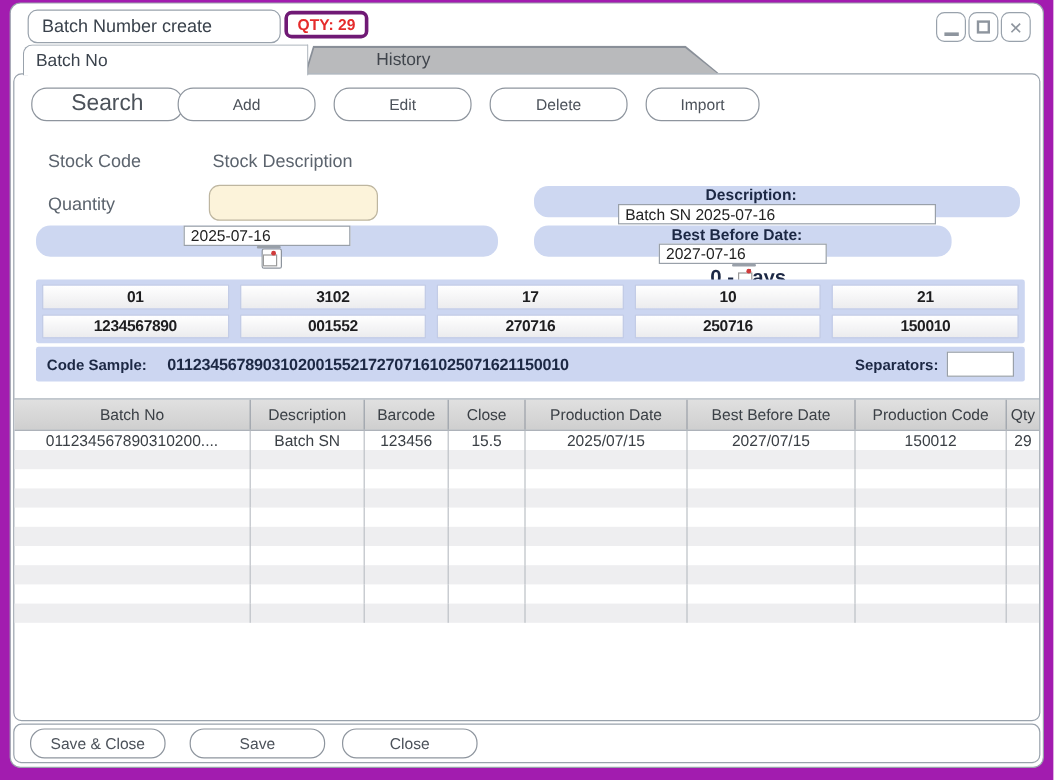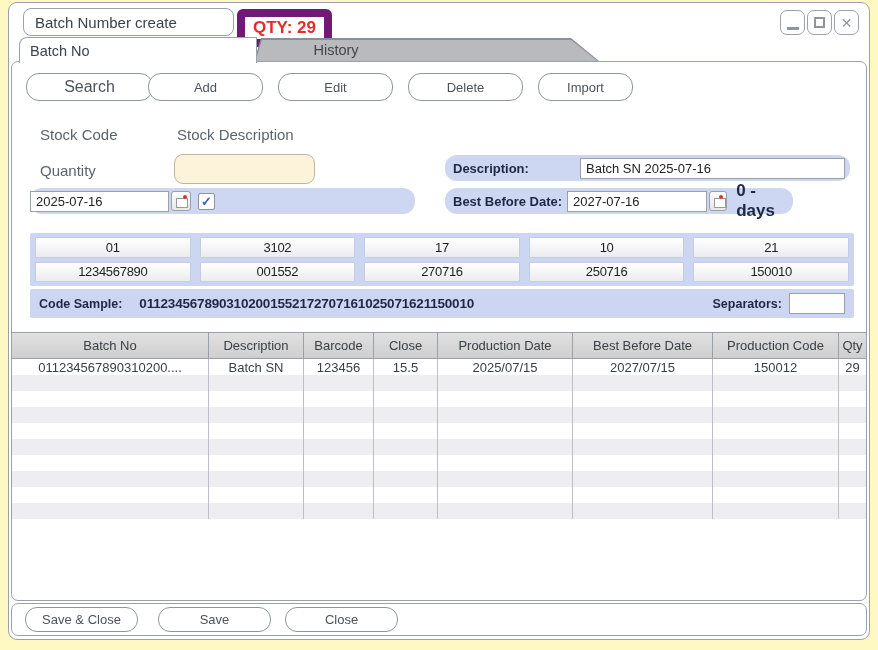--- a/index.html
+++ b/index.html
@@ -1,28 +1,28 @@
 <!DOCTYPE html>
 <html><head>
 <meta charset="utf-8">
 <style>
   * { box-sizing: border-box; margin: 0; padding: 0; }
   html,body { background:#fff; }
   body { font-family:"Liberation Sans", sans-serif; }
-  .screen { position:relative; width:878px; height:650px; background:#fef9c3; overflow:hidden;padding-left:24px; }
+  .screen { position:relative; width:878px; height:650px; background:#a21caf; overflow:hidden;padding-left:24px; }
 
   .window { position:absolute; left:8px; top:2px; width:862px; height:638px;
             border:1.5px solid #99a2ac; border-radius:9px; background:#fff; }
 
   
   .title-box { position:absolute; left:14px; top:5px; width:211px; height:28px;
                border:1.5px solid #99a2ac; border-radius:8px; display:flex; align-items:center;
                padding-left:11px; font-size:15px; color:#3a424c; background:#fff; }
-  .qty-badge { position:absolute; left:228px; top:6px; border:8px solid #701a75; border-radius:6px;
-               background:#fff; padding:1px 8px; font-size:17px; font-weight:bold; color:#e52b2b; }
+  .qty-badge { position:absolute; left:228px; top:6px; border:3px solid #701a75; border-radius:6px;
+               background:#fff; padding:1px 8px; font-size:13px; font-weight:bold; color:#e52b2b; }
   .win-controls { position:absolute; top:7px; right:10px; display:flex; gap:2px; }
   .win-btn { width:25px; height:25px; border:1.5px solid #99a2ac; border-radius:7px; background:#fff;
              display:flex; align-items:center; justify-content:center; color:#8e959e; padding:0; }
   .glyph-min { width:12px; height:2.5px; background:#8e959e; margin-top:12px; }
   .glyph-max { width:11px; height:11px; border:2px solid #8e959e; }
   .glyph-close { font-size:14px; line-height:1; color:#8e959e; }
 
   
   .tab-batch { position:absolute; left:10px; top:34px; width:238px; height:26px; background:#fff;
                border:1.5px solid #99a2ac; border-bottom:none; border-radius:8px 0 0 0; z-index:3;
@@ -33,34 +33,34 @@
                  clip-path:polygon(6.5px 0, calc(100% - 27px) 0, 100% 100%, 0 100%); background:#b9babc;
                  display:flex; align-items:center; padding-left:58px; font-size:14.5px; color:#40454c; }
 
   
   .panel { position:absolute; left:2px; top:58px; width:856px; height:540px;
            border:1.5px solid #99a2ac; border-radius:7px; background:#fff; z-index:2; }
 
   .btn { position:absolute; height:28px; border:1.5px solid #8e959e; border-radius:13px; background:#fff;
          color:#4c525a; font-size:13px; display:flex; align-items:center; justify-content:center;
          font-family:inherit; cursor:default; }
-  #btn-search { left:14px;  top:11px; width:127px; font-size:16px; }
+  #btn-search { left:14px;  top:11px; width:127px; font-size:19px; }
   #btn-add    { left:136px; top:11px; width:115px; }
   #btn-edit   { left:266px; top:11px; width:115px; }
   #btn-delete { left:396px; top:11px; width:115px; }
   #btn-import { left:526px; top:11px; width:95px; }
 
   .label-gray { position:absolute; font-size:15px; color:#5c646e; }
   #lbl-stock-code { left:28px; top:64px; }
   #lbl-stock-desc { left:165px; top:64px; }
   #lbl-quantity   { left:28px; top:100px; }
   .quantity-input { position:absolute; left:162px; top:92px; width:141px; height:30px;
                     background:#fcf3da; border:1.5px solid #beb6a0; border-radius:9px; font-family:inherit; }
 
-  .blue-row { position:absolute; background:#cdd7f1; display:flex; align-items:center; border-radius:12px; }
+  .blue-row { position:absolute; background:#cdd7f1; display:flex; align-items:center; border-radius:12px;flex-direction:column; }
   #row-prod-date { left:18px;  top:126px; width:385px; height:26px; }
   #row-desc      { left:433px; top:93px;  width:405px; height:26px; }
   #row-bbd       { left:433px; top:126px; width:348px; height:26px; }
   .blue-label { font-size:13px; font-weight:bold; color:#1c2844; padding-left:8px; }
   #row-prod-date .blue-label { width:164px; }
   #row-desc .blue-label, #row-bbd .blue-label { width:135px; }
   .field-input { height:21px; border:1px solid #99a0a9; background:#fff; font-size:13px; color:#222;
                  padding:0 5px; font-family:inherit; }
   #input-prod-date { width:139px; }
   #input-desc      { width:265px; }
@@ -74,21 +74,21 @@
   .checkbox { width:17px; height:17px; margin-left:7px; border:1px solid #8d949d; background:#fdfdfd;
               border-radius:2px; display:flex; align-items:center; justify-content:center;
               font-size:13px; font-weight:bold; color:#3d62c9; }
   .days-text { margin-left:9px; font-size:17px; font-weight:bold; color:#1c2844; }
 
   
   .code-grid { position:absolute; left:18px; top:171px; width:824px; height:53px; background:#ccd6f1;
                border-radius:2px; display:grid; grid-template-columns:repeat(5,1fr);
                column-gap:9px; row-gap:4px; padding:4px 5px; }
   .code-cell { height:100%; width:100%; border:1px solid #c3cce6; background:linear-gradient(#ffffff,#ececee);
-               text-align:center; font-size:13px; font-weight:normal; color:#1d1d1f; letter-spacing:-0.3px;
+               text-align:center; font-size:13px; font-weight:bold; color:#1d1d1f; letter-spacing:-0.3px;
                font-family:inherit; border-radius:1px; }
 
   .code-sample { position:absolute; left:18px; top:227px; width:824px; height:29px; background:#ccd6f1;
                  display:flex; align-items:center; border-radius:2px; }
   .cs-label { font-size:12.5px; font-weight:bold; color:#1c2844; margin-left:9px; white-space:nowrap; }
   .cs-value { font-size:13.5px; font-weight:bold; color:#1c2844; margin-left:17px; letter-spacing:-0.2px; }
   .cs-spacer { flex:1; }
   .sep-input { width:56px; height:21px; border:1px solid #99a0a9; background:#fff; margin:0 9px 0 7px;
                font-family:inherit; }
 

